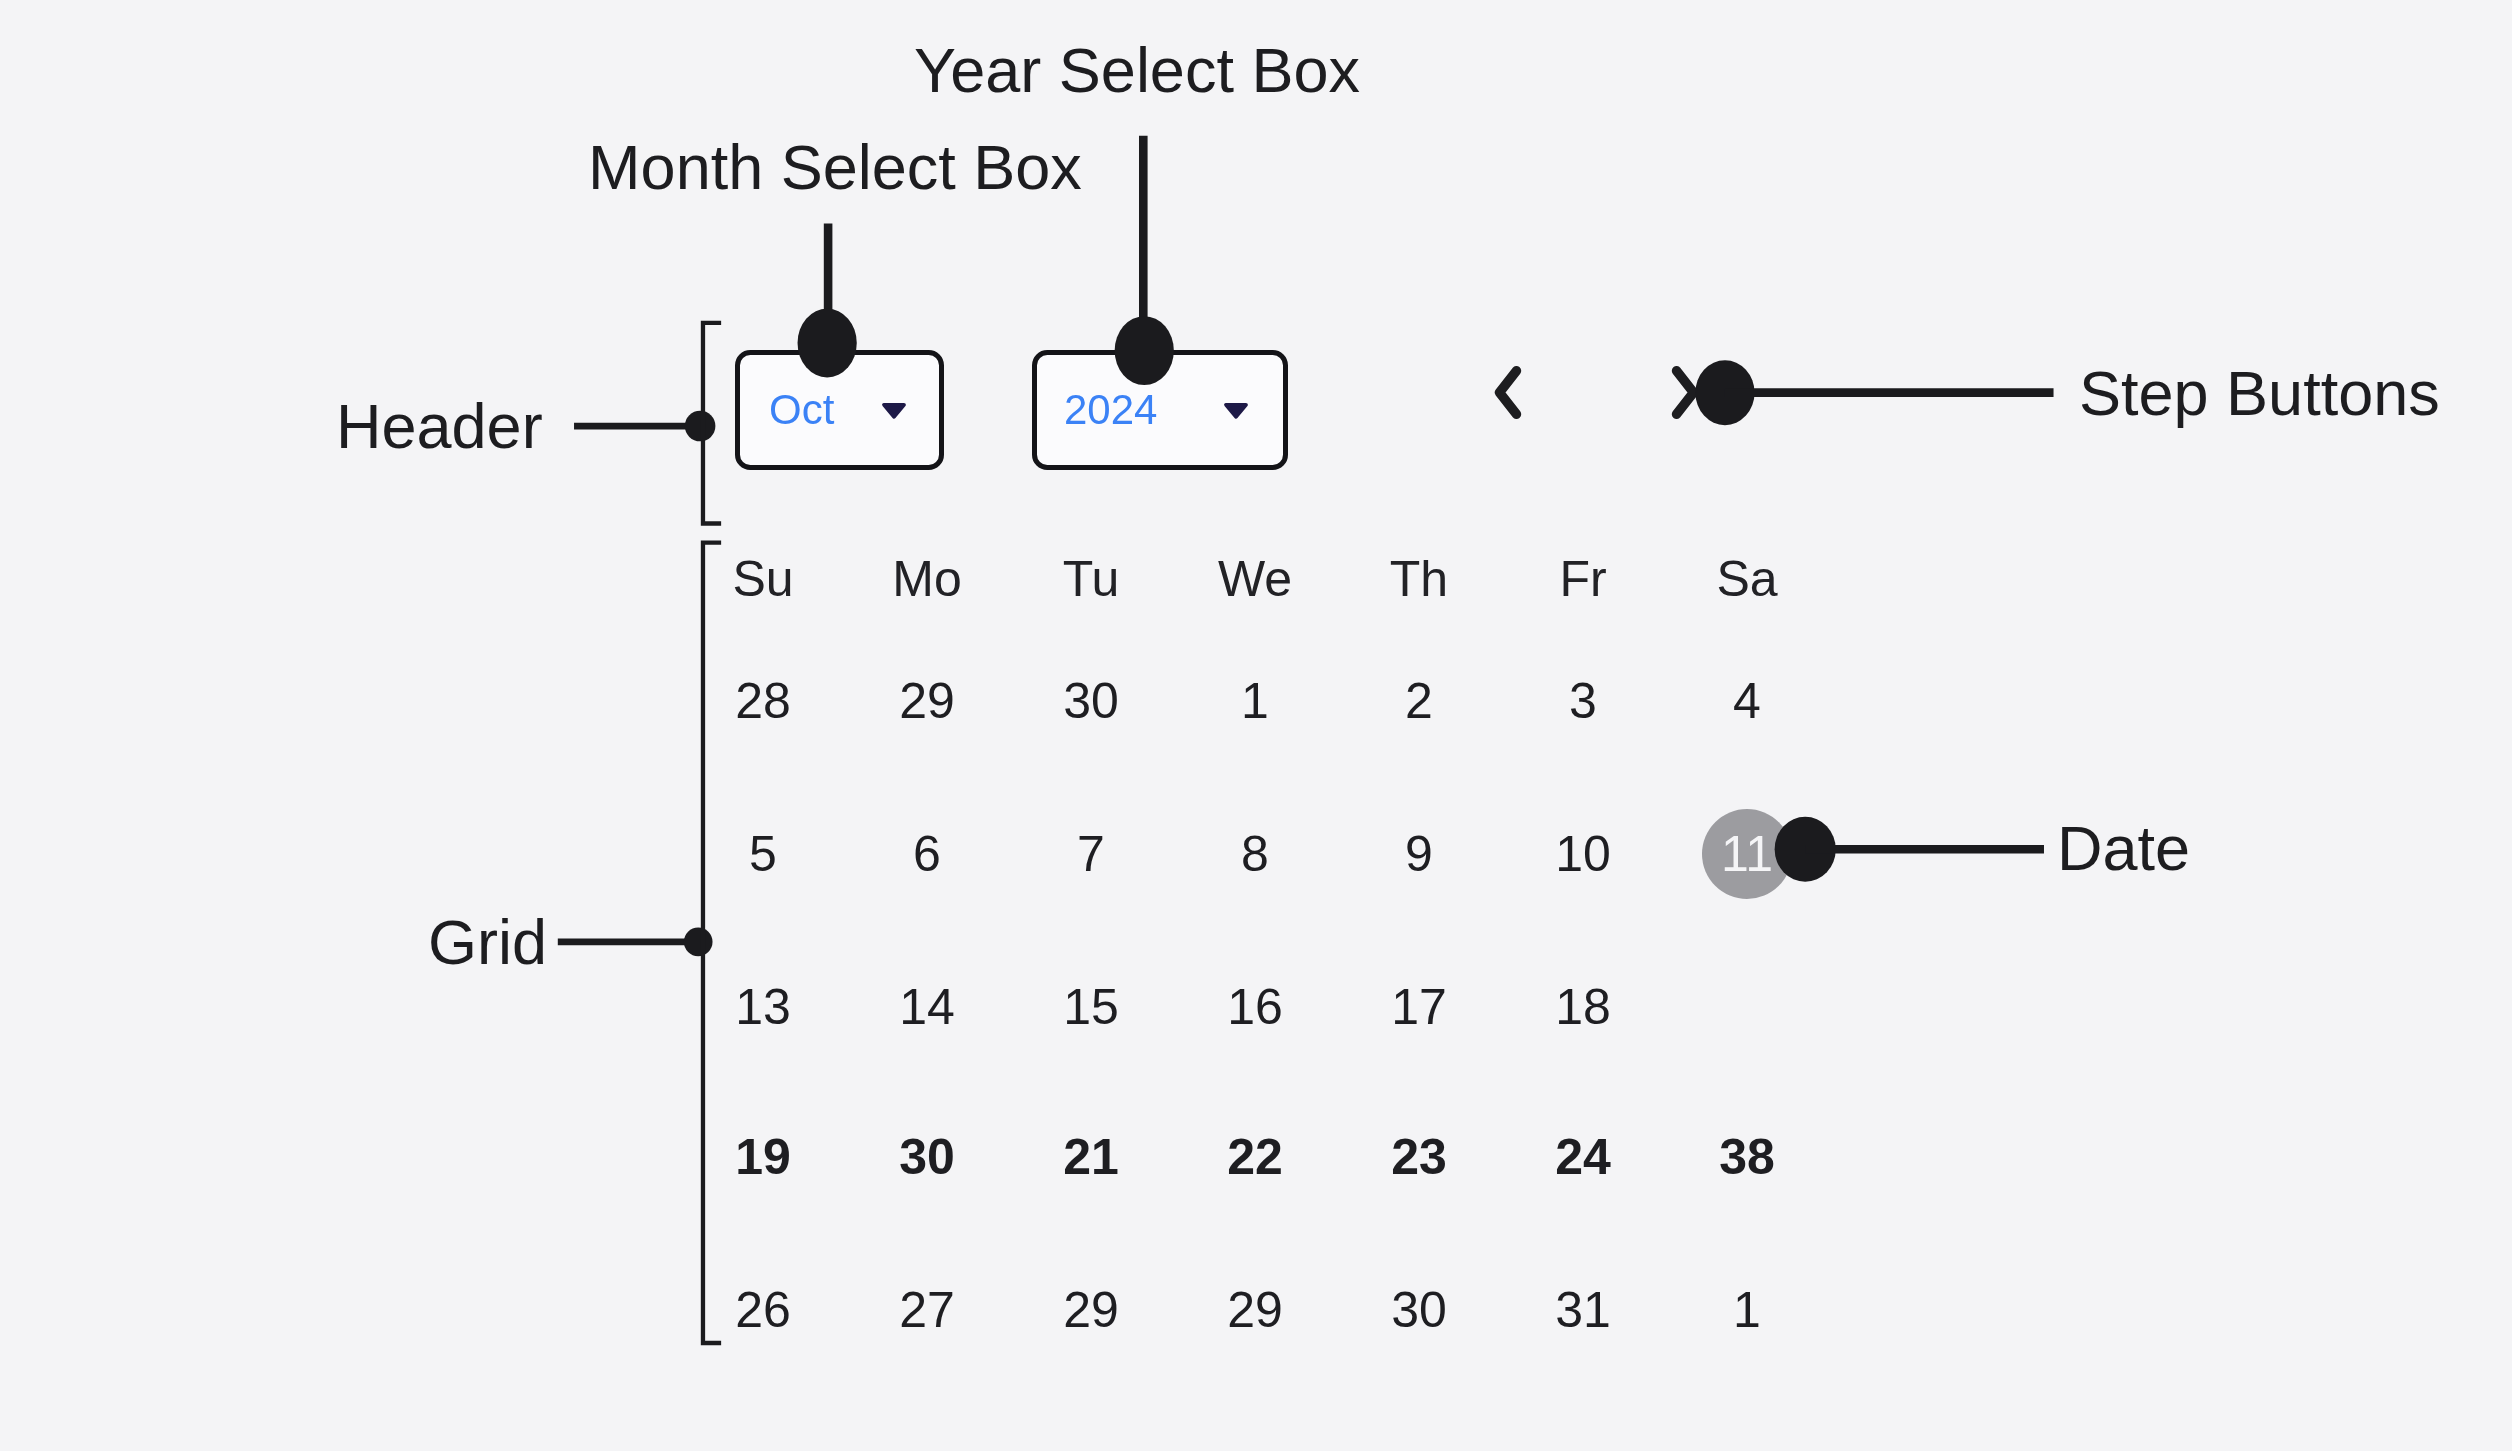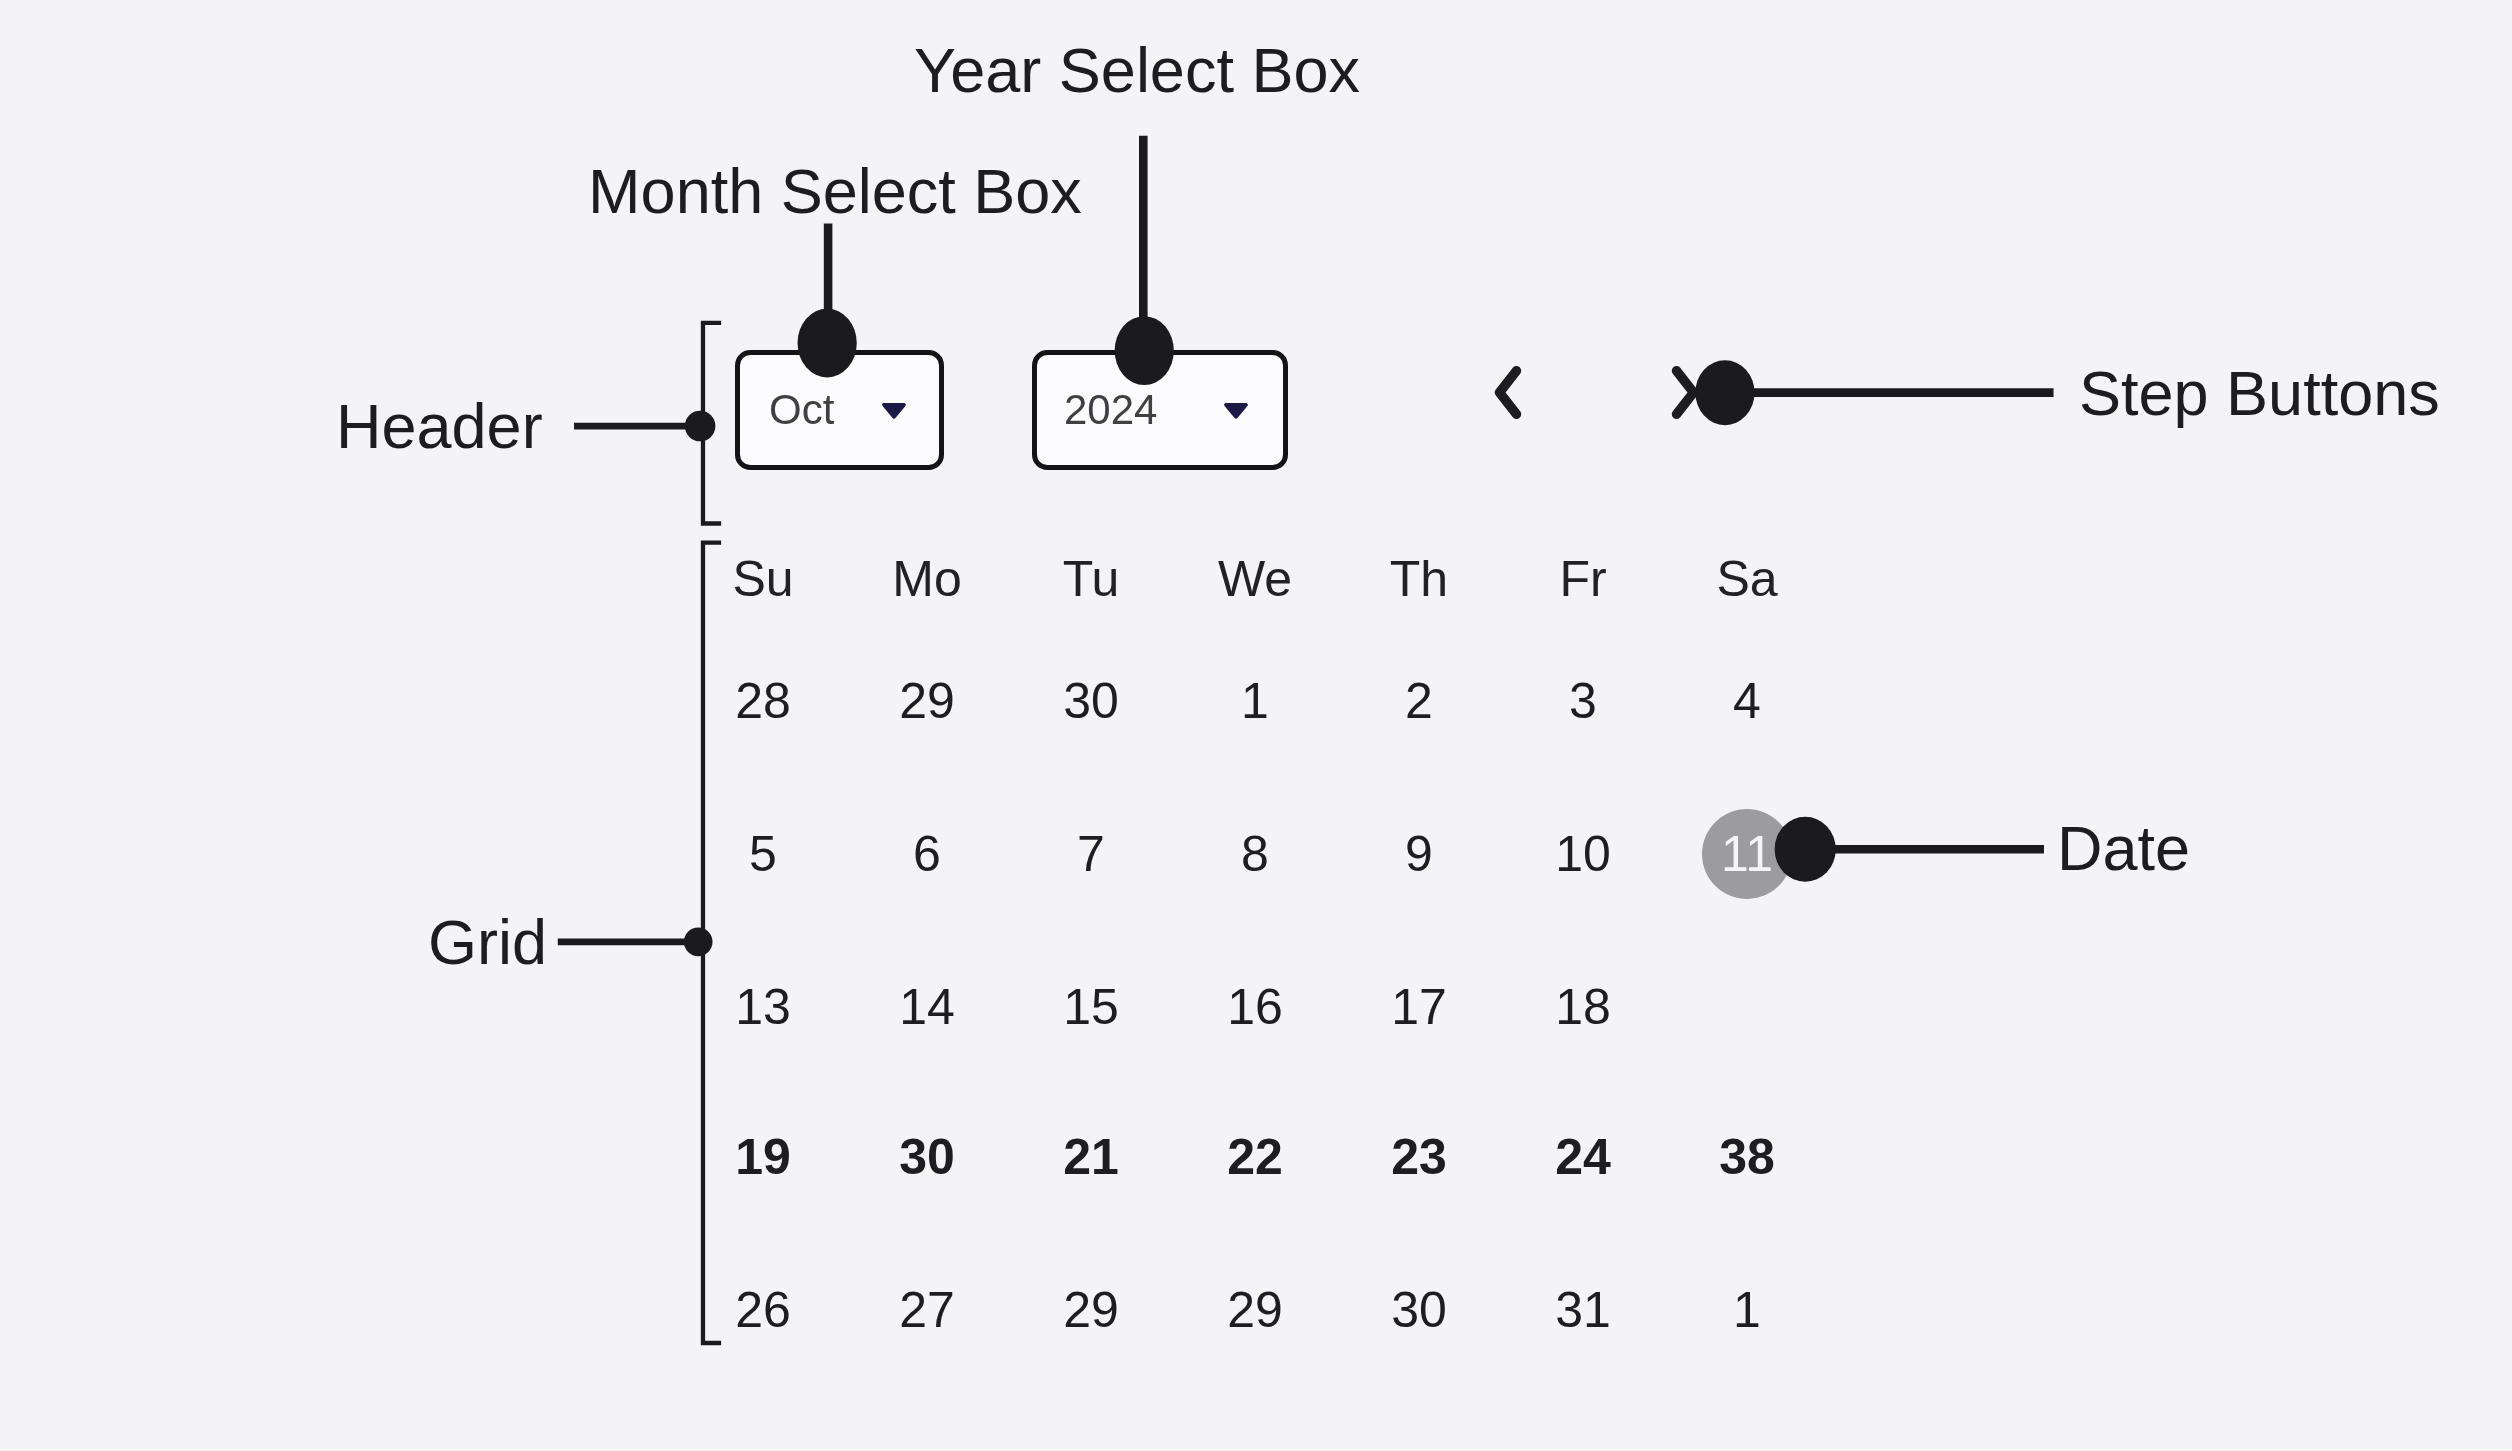--- a/index.html
+++ b/index.html
@@ -33,21 +33,21 @@
     top:350px;
     height:120px;
     box-sizing:border-box;
     background:var(--box-bg);
     border:5.7px solid var(--box-border);
     border-radius:15.3px;
     display:flex;
     align-items:center;
     justify-content:space-between;
     font-size:42px;
-    color:#404040;
+    color:#3b82f6;
     cursor:pointer;
   }
   .select-box.month{left:735px;width:209px;padding:0 32px 0 29px;}
   .select-box.year{left:1032px;width:256px;padding:0 34px 0 27px;}
   .caret-svg{display:block;flex:0 0 auto;}
   .step-btn{
     position:absolute;
     top:359px;
     width:67px;height:67px;
     display:flex;align-items:center;justify-content:center;
@@ -87,21 +87,21 @@
     pointer-events:none;
     z-index:20;
   }
 </style>
 </head>
 <body>
 
 <div class="stage">
 
   <div class="ann-label ann-center" style="left:1137px;top:34px">Year Select Box</div>
-  <div class="ann-label ann-center" style="left:835px;top:155px">Month Select Box</div>
+  <div class="ann-label ann-center" style="left:835px;top:131px">Month Select Box</div>
   <div class="ann-label" style="left:336px;top:390px">Header</div>
   <div class="ann-label" style="left:428px;top:906px">Grid</div>
   <div class="ann-label" style="left:2079px;top:357px">Step Buttons</div>
   <div class="ann-label" style="left:2057px;top:812px">Date</div>
 
   <div class="select-box month">
     <span>Oct</span>
     <svg class="caret-svg" width="26" height="19" viewBox="0 0 27 20">
       <path d="M3 4 L24 4 L13.5 16.5 Z" fill="#1d1947" stroke="#1d1947" stroke-width="4" stroke-linejoin="round"></path>
     </svg>

